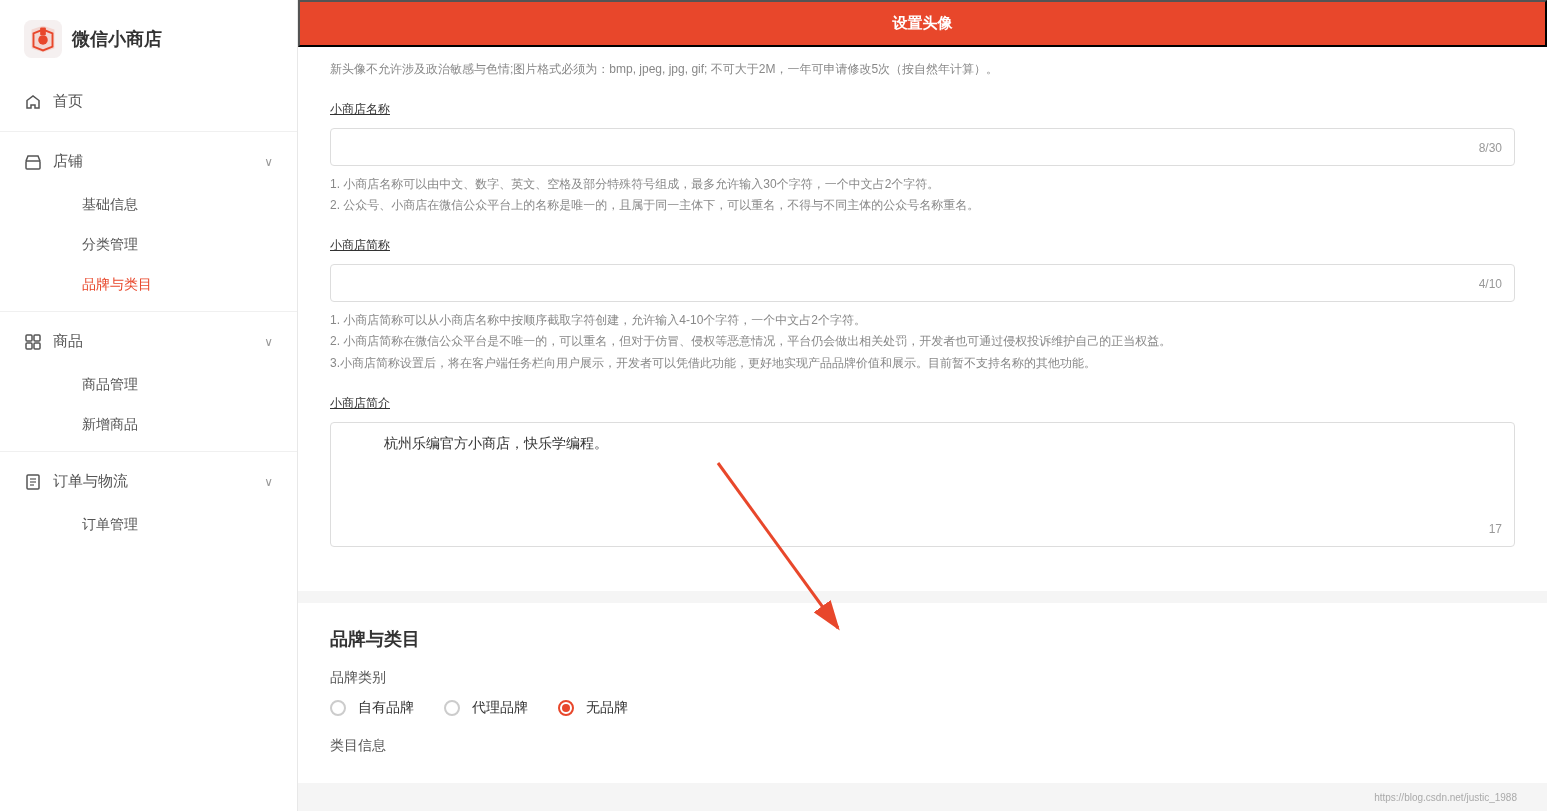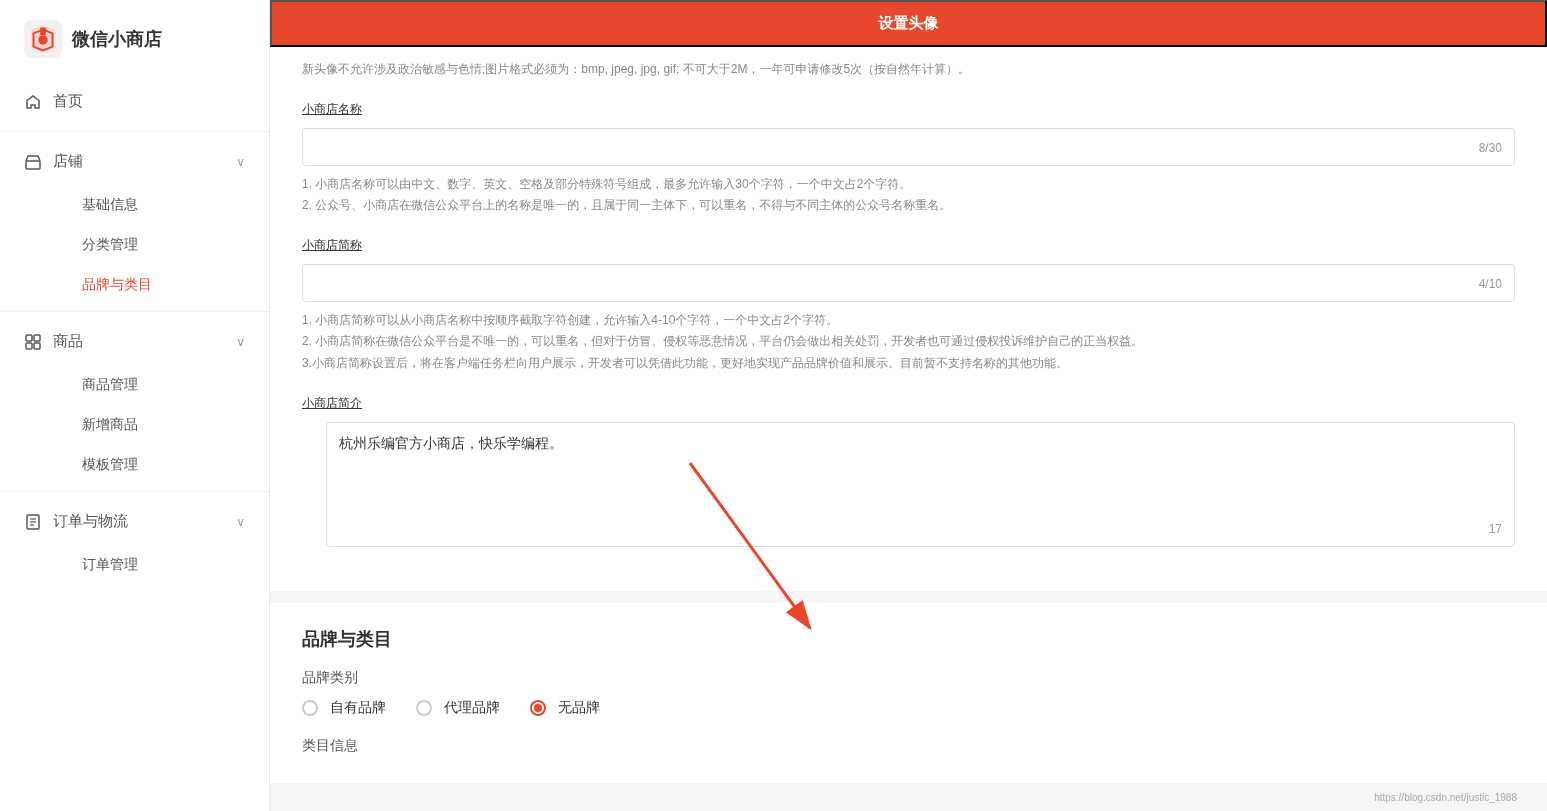--- a/index.html
+++ b/index.html
@@ -1,20 +1,20 @@
 <!DOCTYPE html>
 <html><head>
   <meta charset="utf-8">
   <style>
     * { box-sizing: border-box; margin: 0; padding: 0; }
     body { font-family: -apple-system, BlinkMacSystemFont, "PingFang SC", "Microsoft YaHei", sans-serif; font-size: 14px; color: #333; background: #f5f5f5; display: flex; height: 811px; overflow: hidden; }
 
     
     .sidebar {
-      width: 270px;
+      width: 298px;
       background: #fff;
       border-right: 1px solid #e8e8e8;
       flex-shrink: 0;
       display: flex;
       flex-direction: column;
       overflow-y: auto;
     }
     .sidebar-logo {
       display: flex;
       align-items: center;
@@ -97,20 +97,21 @@
       color: #333;
       margin-bottom: 10px;
       display: block;
       text-decoration: underline;
     }
     .input-wrapper {
       position: relative;
       border: 1px solid #ddd;
       border-radius: 4px;
       background: #fff;
+      padding-left: 41px;
     }
     .input-wrapper input, .input-wrapper textarea {
       width: 100%;
       border: none;
       outline: none;
       padding: 10px 50px 10px 12px;
       font-size: 14px;
       color: #333;
       background: transparent;
       resize: none;
@@ -258,23 +259,20 @@
     <span>商品</span>
     <span class="arrow">∨</span>
   </div>
 
   <div class="nav-sub-item">
     <span>商品管理</span>
   </div>
   <div class="nav-sub-item">
     <span>新增商品</span>
   </div>
-  <div class="nav-sub-item">
-    <span>模板管理</span>
-  </div>
 
   <div class="divider"></div>
 
   <div class="nav-item">
     <span class="nav-icon">
       <svg width="16" height="16" viewBox="0 0 16 16">
           <rect x="2" y="1" width="12" height="14" rx="1" fill="none" stroke="#555" stroke-width="1.5"></rect>
           <line x1="5" y1="5" x2="11" y2="5" stroke="#555" stroke-width="1.2"></line>
           <line x1="5" y1="8" x2="11" y2="8" stroke="#555" stroke-width="1.2"></line>
           <line x1="5" y1="11" x2="9" y2="11" stroke="#555" stroke-width="1.2"></line>
@@ -316,21 +314,21 @@
         </div>
         <div class="form-hint">
           <div>1. 小商店简称可以从小商店名称中按顺序截取字符创建，允许输入4-10个字符，一个中文占2个字符。</div>
           <div>2. 小商店简称在微信公众平台是不唯一的，可以重名，但对于仿冒、侵权等恶意情况，平台仍会做出相关处罚，开发者也可通过侵权投诉维护自己的正当权益。</div>
           <div>3.小商店简称设置后，将在客户端任务栏向用户展示，开发者可以凭借此功能，更好地实现产品品牌价值和展示。目前暂不支持名称的其他功能。</div>
         </div>
       </div>
 
       <div class="form-section">
         <span class="form-label">小商店简介</span>
-        <div class="input-wrapper" style="position: relative; margin-left: 24px;">
+        <div class="input-wrapper" style="position: relative;">
           <textarea readonly="" style="">杭州乐编官方小商店，快乐学编程。</textarea>
           <span class="char-count">17</span>
         </div>
       </div>
     </div>
   </div>
 
   <div class="content-card" style="position: relative; min-height: 180px;">
     <div class="section-title">品牌与类目</div>
 

